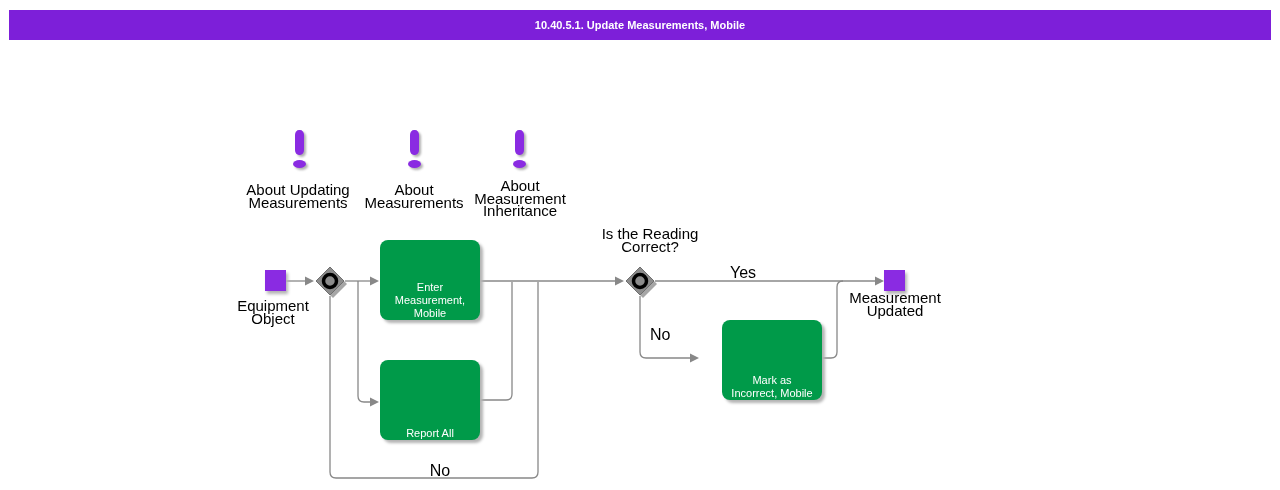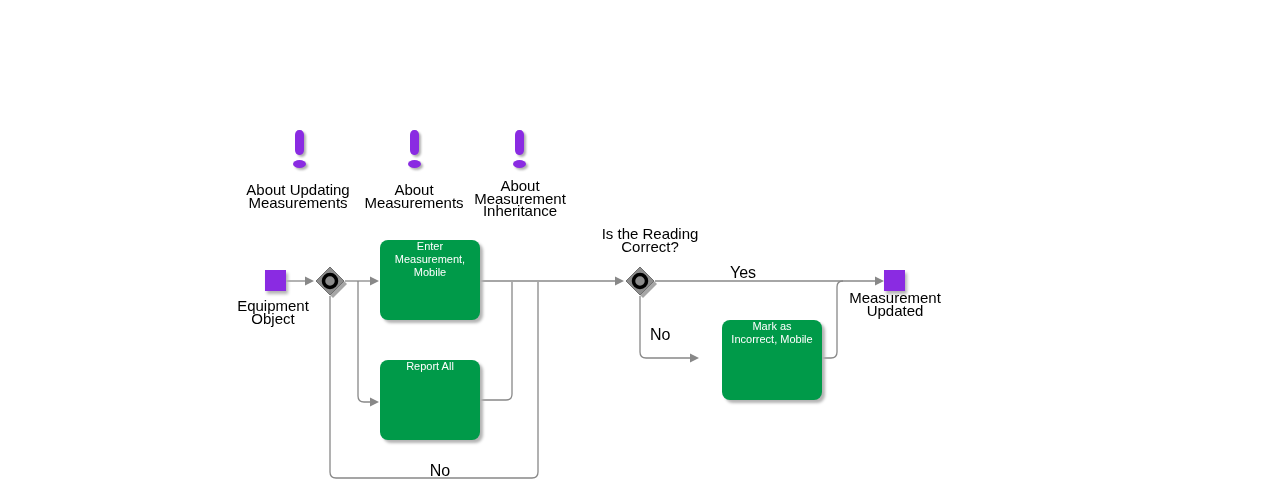--- a/index.html
+++ b/index.html
@@ -32,21 +32,21 @@
     font-size: 15px;
     color: #000000;
   }
   .edge-label { position: absolute; font-size: 16px; color: #000000; }
   .activity {
     position: absolute;
     width: 100px; height: 80px;
     background: #009a49;
     border-radius: 8px;
     color: #ffffff;
-    display: flex; align-items: flex-start; justify-content: center;
+    display: flex; align-items: flex-end; justify-content: center;
     text-align: center;
     line-height: 13px;
     box-shadow: 3px 3px 3px #b4b4b4;
     cursor: pointer;
   }
   .terminal-square {
     position: absolute;
     width: 21px; height: 21px;
     background: #8a2be2;
     box-shadow: 2px 3px 3px #b4b4b4;
@@ -72,20 +72,21 @@
     background: #8a2be2;
     border-radius: 50%;
   }
   .info-label { cursor: pointer; }
 </style>
 </head>
 <body>
 
 <div class="canvas">
 
+  <div class="titlebar">10.40.5.1. Update Measurements, Mobile</div>
 
   <svg class="connector-layer" width="1280" height="490" viewBox="0 0 1280 490">
     <g fill="none" stroke="#888888" stroke-width="1.3">
       <path d="M 286 281 H 305"></path>
       <path d="M 345 281 H 370"></path>
       <path d="M 358 281 V 396 Q 358 402 364 402 H 370"></path>
       <path d="M 480 281 H 615"></path>
       <path d="M 480 400 H 506 Q 512 400 512 394 V 282"></path>
       <path d="M 330 296 V 472 Q 330 478 336 478 H 532 Q 538 478 538 472 V 282"></path>
       <path d="M 640 296 V 352 Q 640 358 646 358 H 690"></path>

